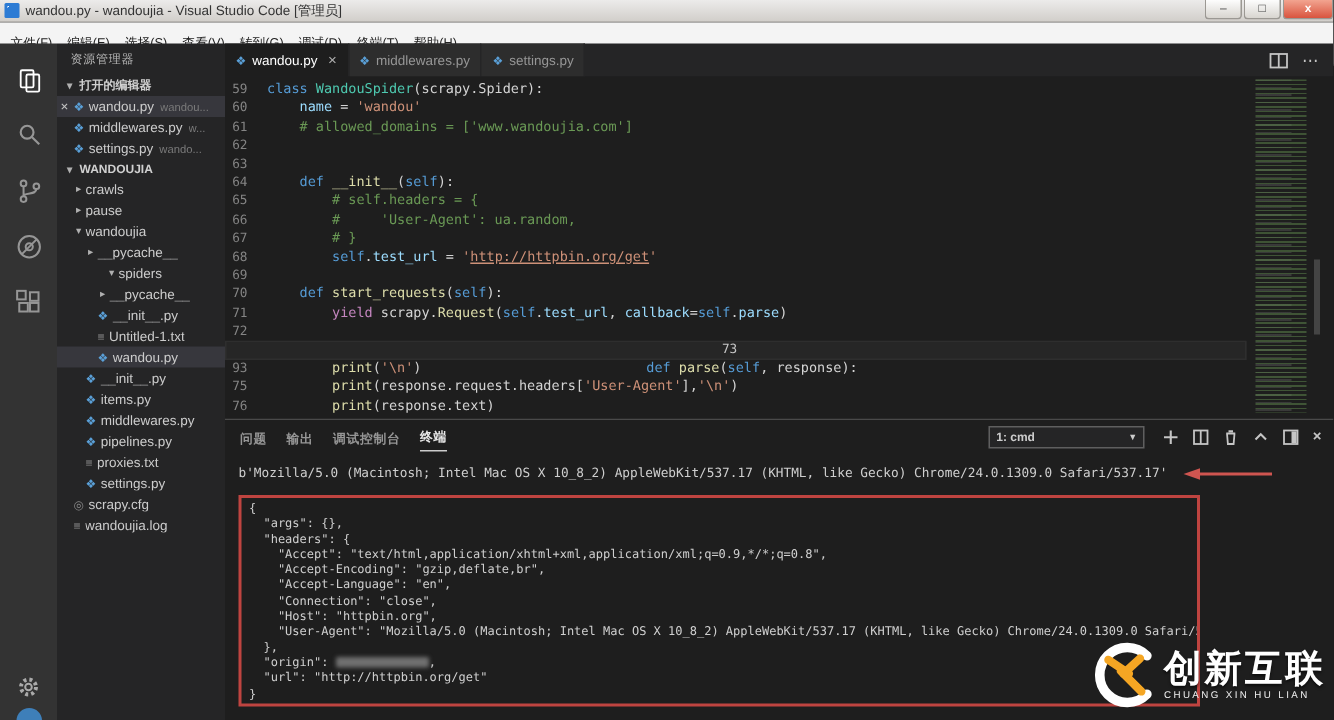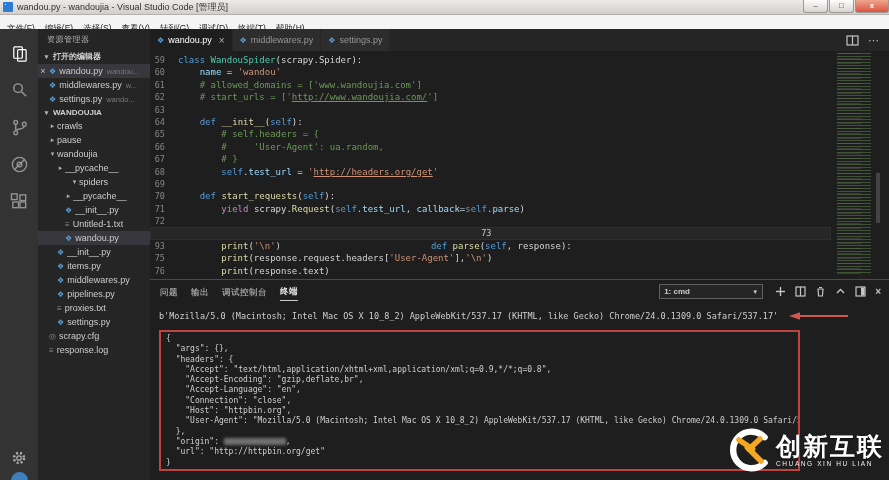--- a/index.html
+++ b/index.html
@@ -251,21 +251,21 @@
         <div class="tree-row" style="padding-left: 18px;">
           <span class="file-icon ">❖</span>
           <span class="tree-label">settings.py</span>
         </div>
         <div class="tree-row" style="padding-left: 10px;">
           <span class="file-icon gray">◎</span>
           <span class="tree-label">scrapy.cfg</span>
         </div>
         <div class="tree-row" style="padding-left: 10px;">
           <span class="file-icon gray">≡</span>
-          <span class="tree-label">response.log</span>
+          <span class="tree-label">wandoujia.log</span>
         </div>
       </div>
   </div>
 
   <div class="editor-col">
     <div class="tabs">
       <div id="tabs-host" style="display:flex;">
           <div class="tab active">
             <span class="file-icon ">❖</span>
             <span>wandou.py</span>
@@ -300,21 +300,20 @@
           <div class="code-line">
             <span class="gutter">60</span>
             <span class="code-text"><span class="tk-p">    </span><span class="tk-v">name</span><span class="tk-p"> = </span><span class="tk-s">'wandou'</span></span>
           </div>
           <div class="code-line">
             <span class="gutter">61</span>
             <span class="code-text"><span class="tk-p">    </span><span class="tk-c"># allowed_domains = ['www.wandoujia.com']</span></span>
           </div>
           <div class="code-line">
             <span class="gutter">62</span>
-            <span class="code-text"><span class="tk-p">    </span><span class="tk-c"># start_urls = ['</span><span class="tk-c u">http://www.wandoujia.com/</span><span class="tk-c">']</span></span>
           </div>
           <div class="code-line">
             <span class="gutter">63</span>
             <span class="code-text"></span>
           </div>
           <div class="code-line">
             <span class="gutter">64</span>
             <span class="code-text"><span class="tk-p">    </span><span class="tk-k">def </span><span class="tk-f">__init__</span><span class="tk-p">(</span><span class="tk-k">self</span><span class="tk-p">):</span></span>
           </div>
           <div class="code-line">
@@ -324,21 +323,21 @@
           <div class="code-line">
             <span class="gutter">66</span>
             <span class="code-text"><span class="tk-p">        </span><span class="tk-c">#     'User-Agent': ua.random,</span></span>
           </div>
           <div class="code-line">
             <span class="gutter">67</span>
             <span class="code-text"><span class="tk-p">        </span><span class="tk-c"># }</span></span>
           </div>
           <div class="code-line">
             <span class="gutter">68</span>
-            <span class="code-text"><span class="tk-p">        </span><span class="tk-k">self</span><span class="tk-p">.</span><span class="tk-v">test_url</span><span class="tk-p"> = </span><span class="tk-s">'</span><span class="tk-s u">http://headers.org/get</span><span class="tk-s">'</span></span>
+            <span class="code-text"><span class="tk-p">        </span><span class="tk-k">self</span><span class="tk-p">.</span><span class="tk-v">test_url</span><span class="tk-p"> = </span><span class="tk-s">'</span><span class="tk-s u">http://httpbin.org/get</span><span class="tk-s">'</span></span>
           </div>
           <div class="code-line">
             <span class="gutter">69</span>
             <span class="code-text"></span>
           </div>
           <div class="code-line">
             <span class="gutter">70</span>
             <span class="code-text"><span class="tk-p">    </span><span class="tk-k">def </span><span class="tk-f">start_requests</span><span class="tk-p">(</span><span class="tk-k">self</span><span class="tk-p">):</span></span>
           </div>
           <div class="code-line">

